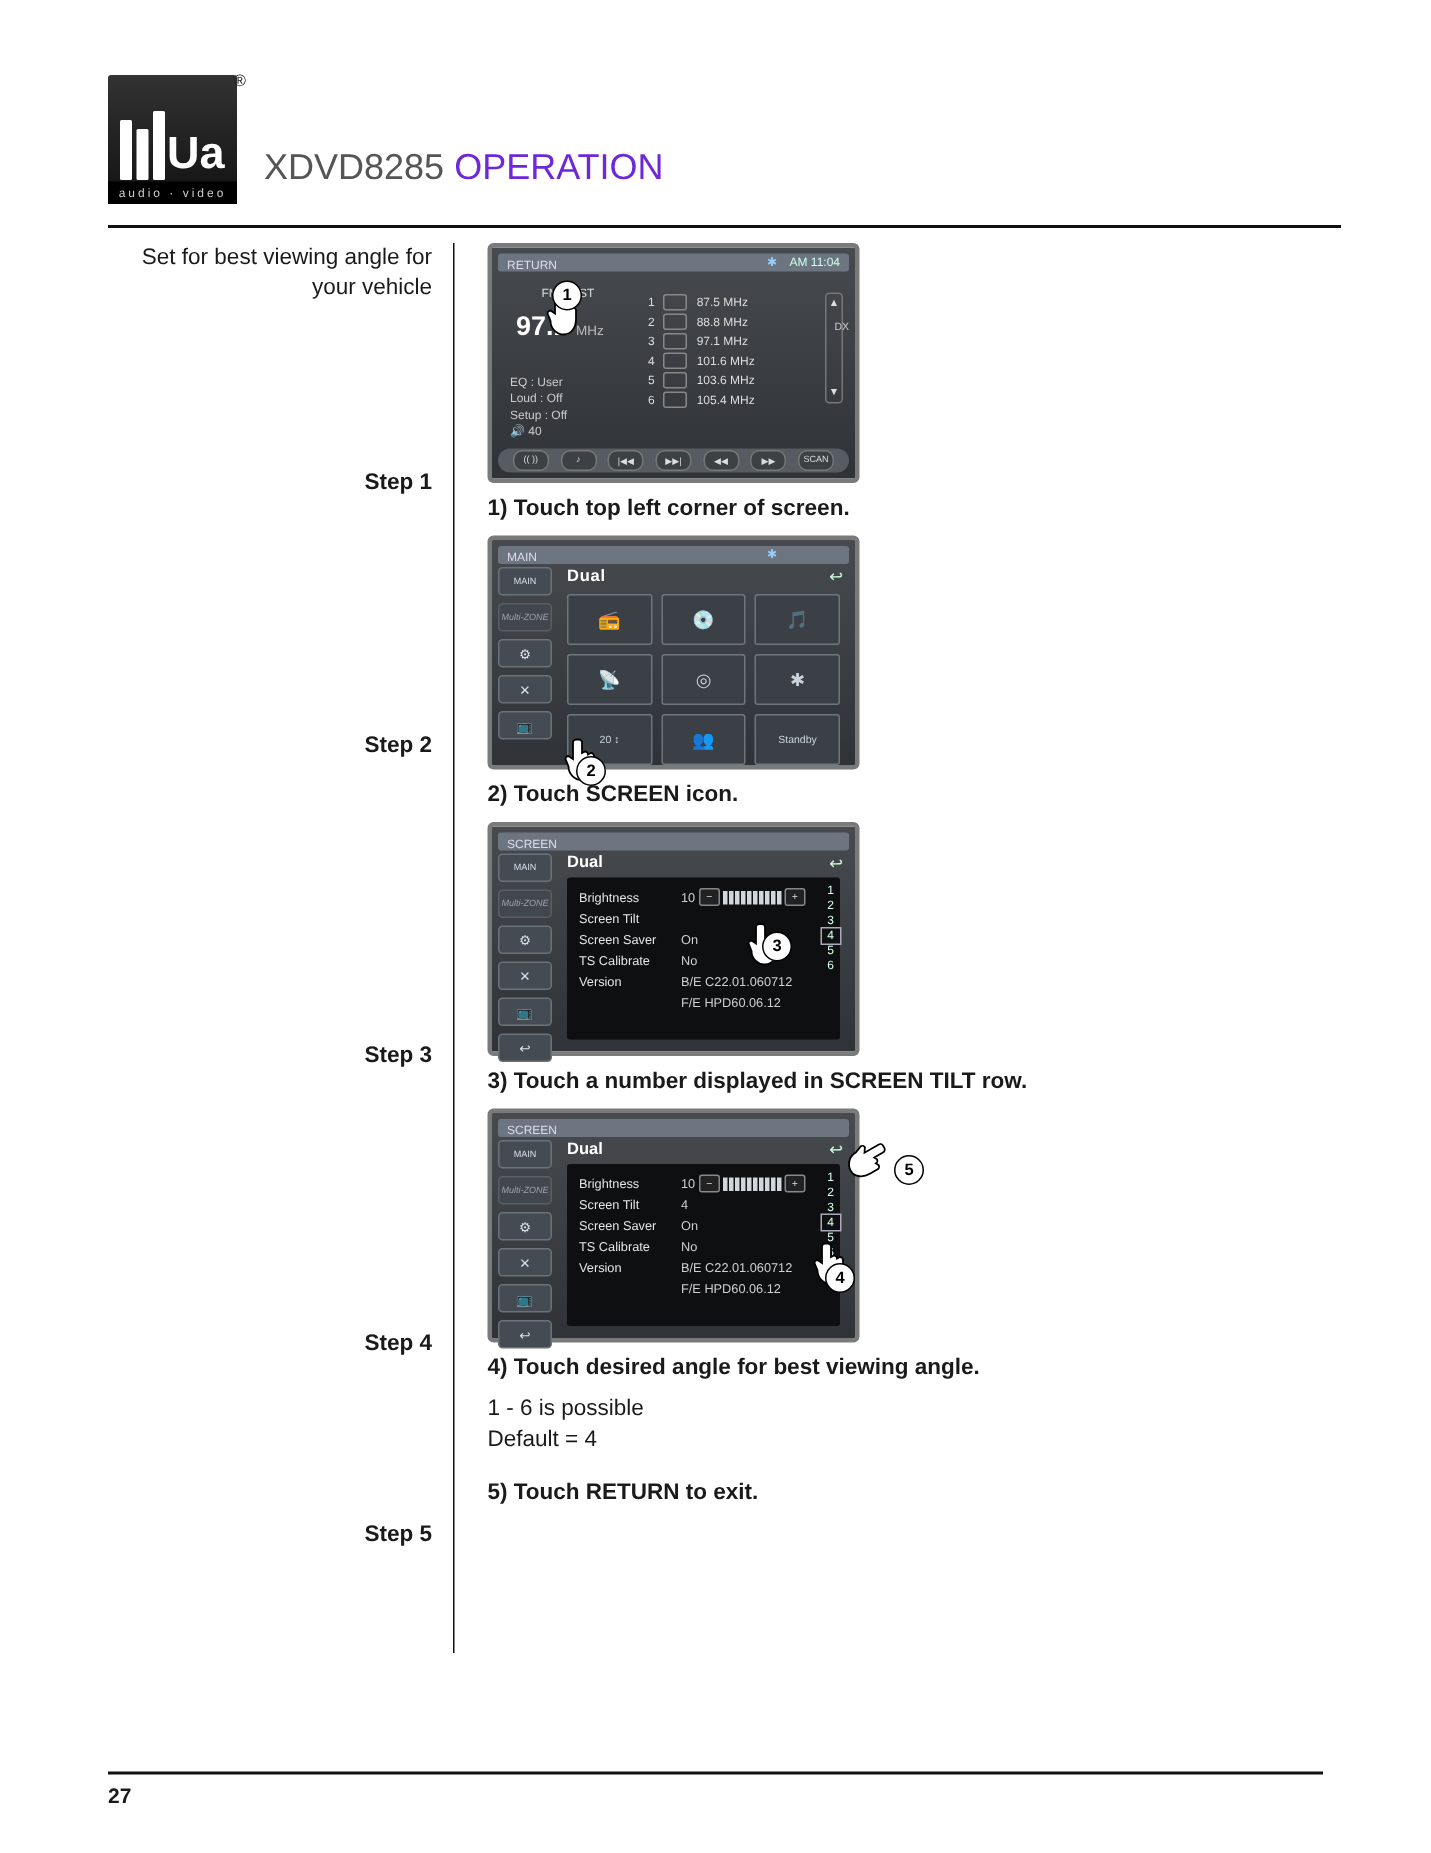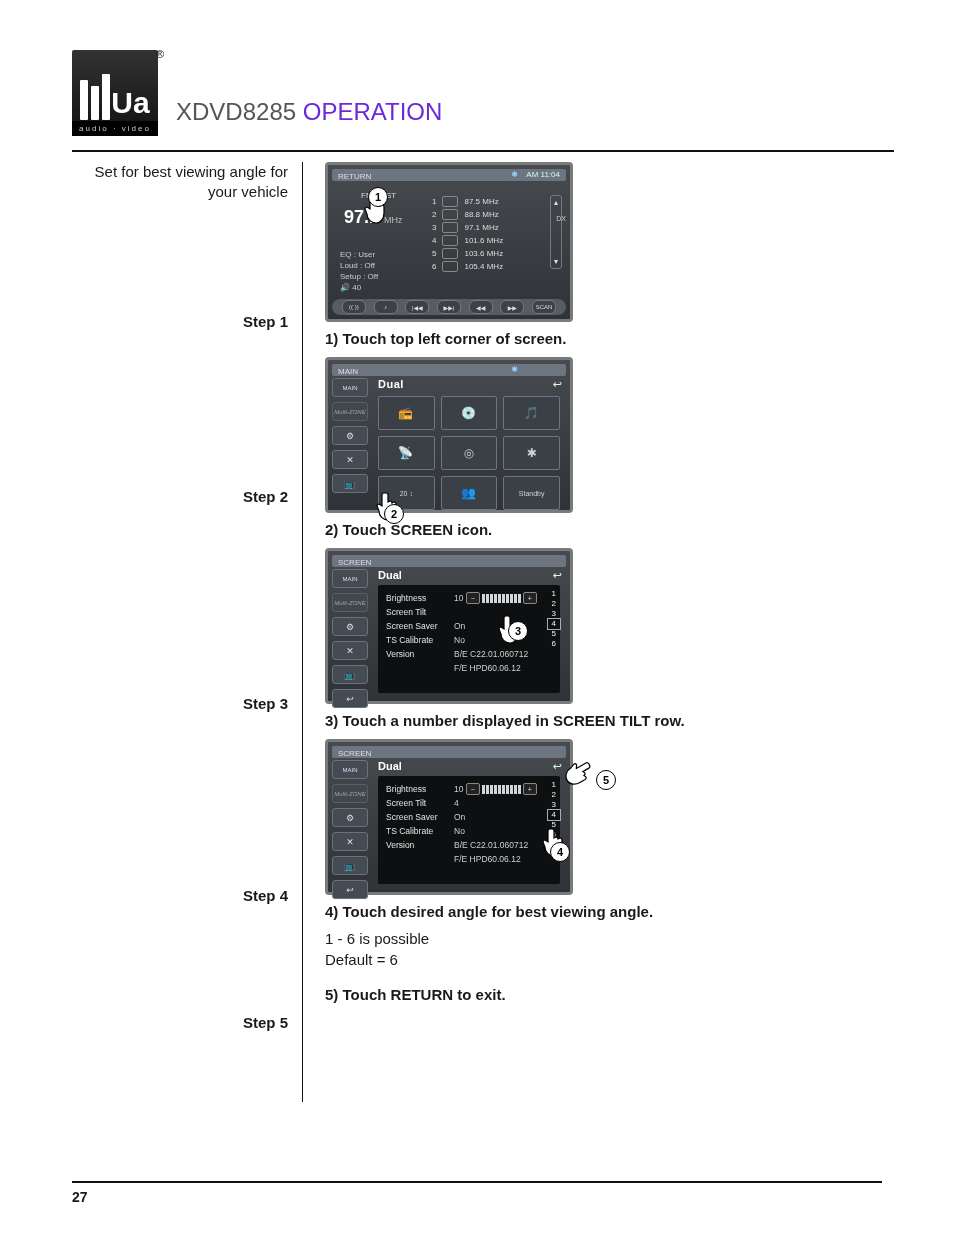--- a/index.html
+++ b/index.html
@@ -385,20 +385,20 @@
         <div class="hand" style="left:236px;top:16px;transform:rotate(60deg)">
           <svg viewBox="0 0 30 34">
               <path d="M12 3c1 0 2 1 2 2v7l2-1c1 0 2 1 2 2l2-1c1 0 2 1 2 2v6c0 5-3 10-8 10s-9-4-9-9l-2-5c0-1 1-2 2-2l3 2V5c0-1 1-2 2-2z" fill="#fff" stroke="#000" stroke-width="1.2"></path>
             </svg>
         </div>
         <div class="num-badge" style="left:268px;top:28px">5</div>
       </div>
       <div class="caption">4) Touch desired angle for best viewing angle.</div>
 
       <div class="note">1 - 6  is possible</div>
-      <div class="note" style="margin-bottom:18px">Default = 6</div>
+      <div class="note" style="margin-bottom:18px">Default = 4</div>
 
       <div class="caption" style="margin-top:0">5) Touch RETURN to exit.</div>
     </div>
   </div>
 
   <div class="pg-num">27</div>
 </div>
 
 </body></html>

